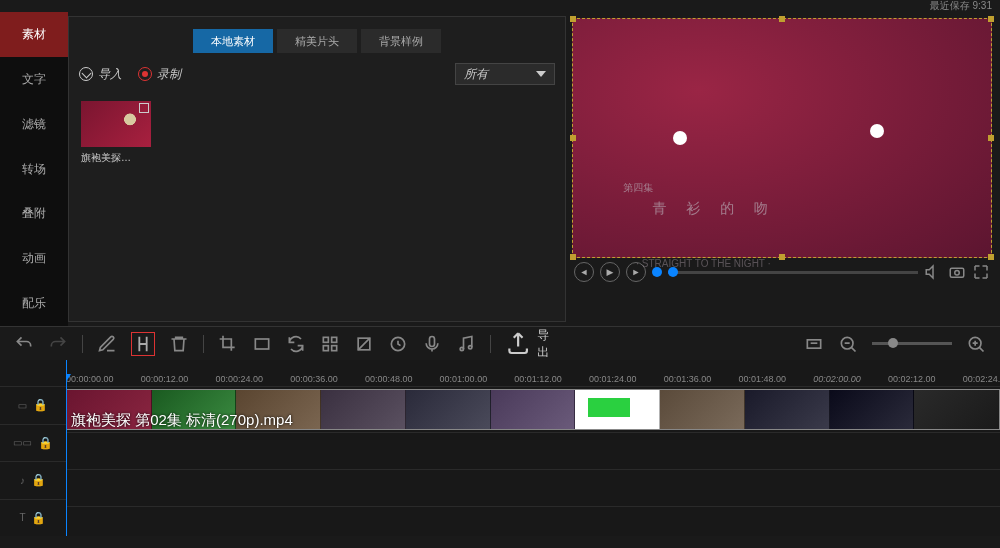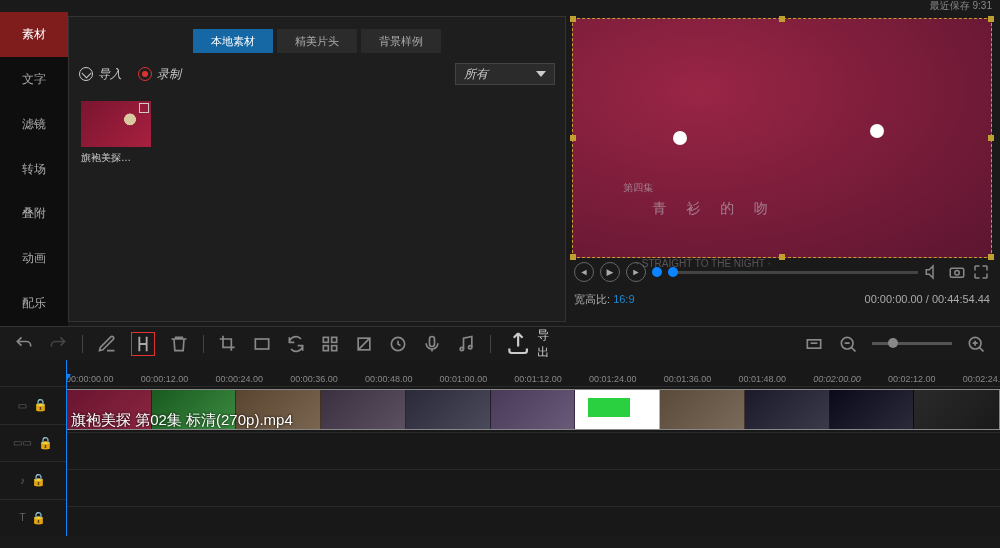--- a/index.html
+++ b/index.html
@@ -178,31 +178,20 @@
             <rect x="3" y="7" width="18" height="12" rx="2"></rect>
             <circle cx="12" cy="13" r="3"></circle>
           </svg>
         </div>
       <div class="sq-btn">
           <svg viewBox="0 0 24 24" fill="none" stroke="#888" stroke-width="2">
             <path d="M4 4h6M4 4v6M20 4h-6M20 4v6M4 20h6M4 20v-6M20 20h-6M20 20v-6"></path>
           </svg>
         </div>
     </div>
-    <div class="preview-info">
-      <span>
-        <span>宽高比:</span>
-        <span class="ratio-val">16:9</span>
-      </span>
-      <span>
-        <span>00:00:00.00</span>
-        /
-        <span>00:44:54.44</span>
-      </span>
-    </div>
   </div>
 </div>
 
 <div class="toolbar">
   <div class="tb-btn">
       <svg viewBox="0 0 24 24" fill="none" stroke="currentColor" stroke-width="2">
         <path d="M9 14L4 9l5-5M4 9h11a5 5 0 015 5v1"></path>
       </svg>
     </div>
   <div class="tb-btn disabled">

